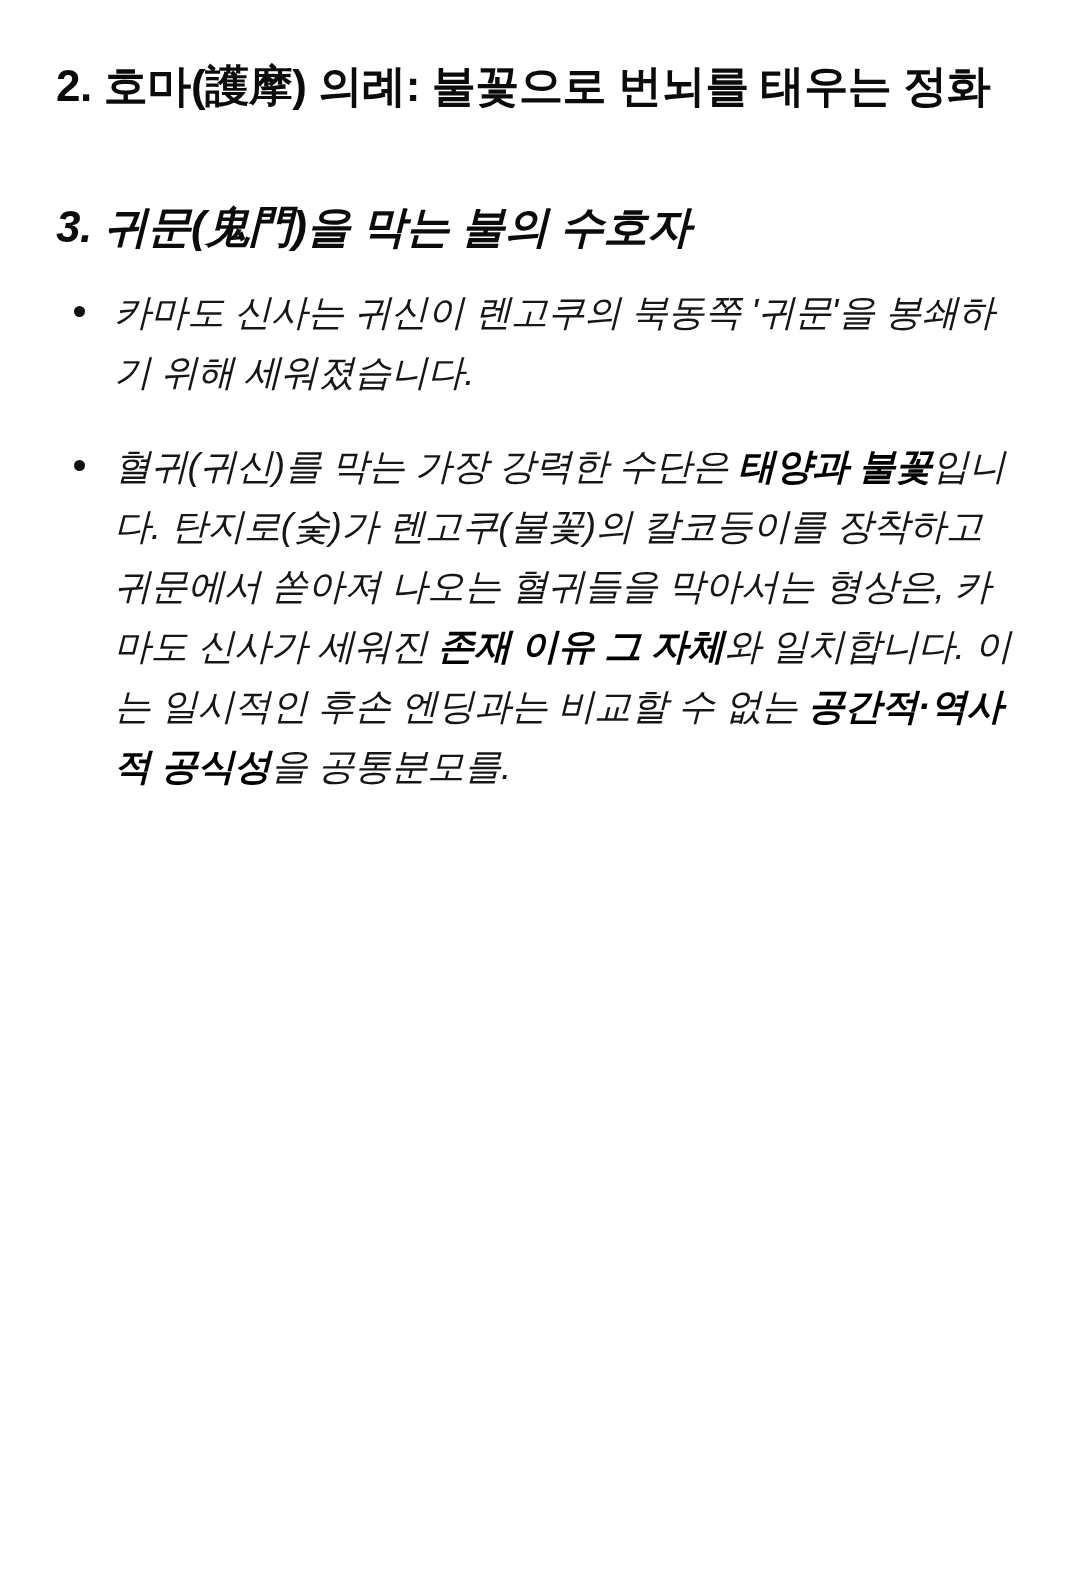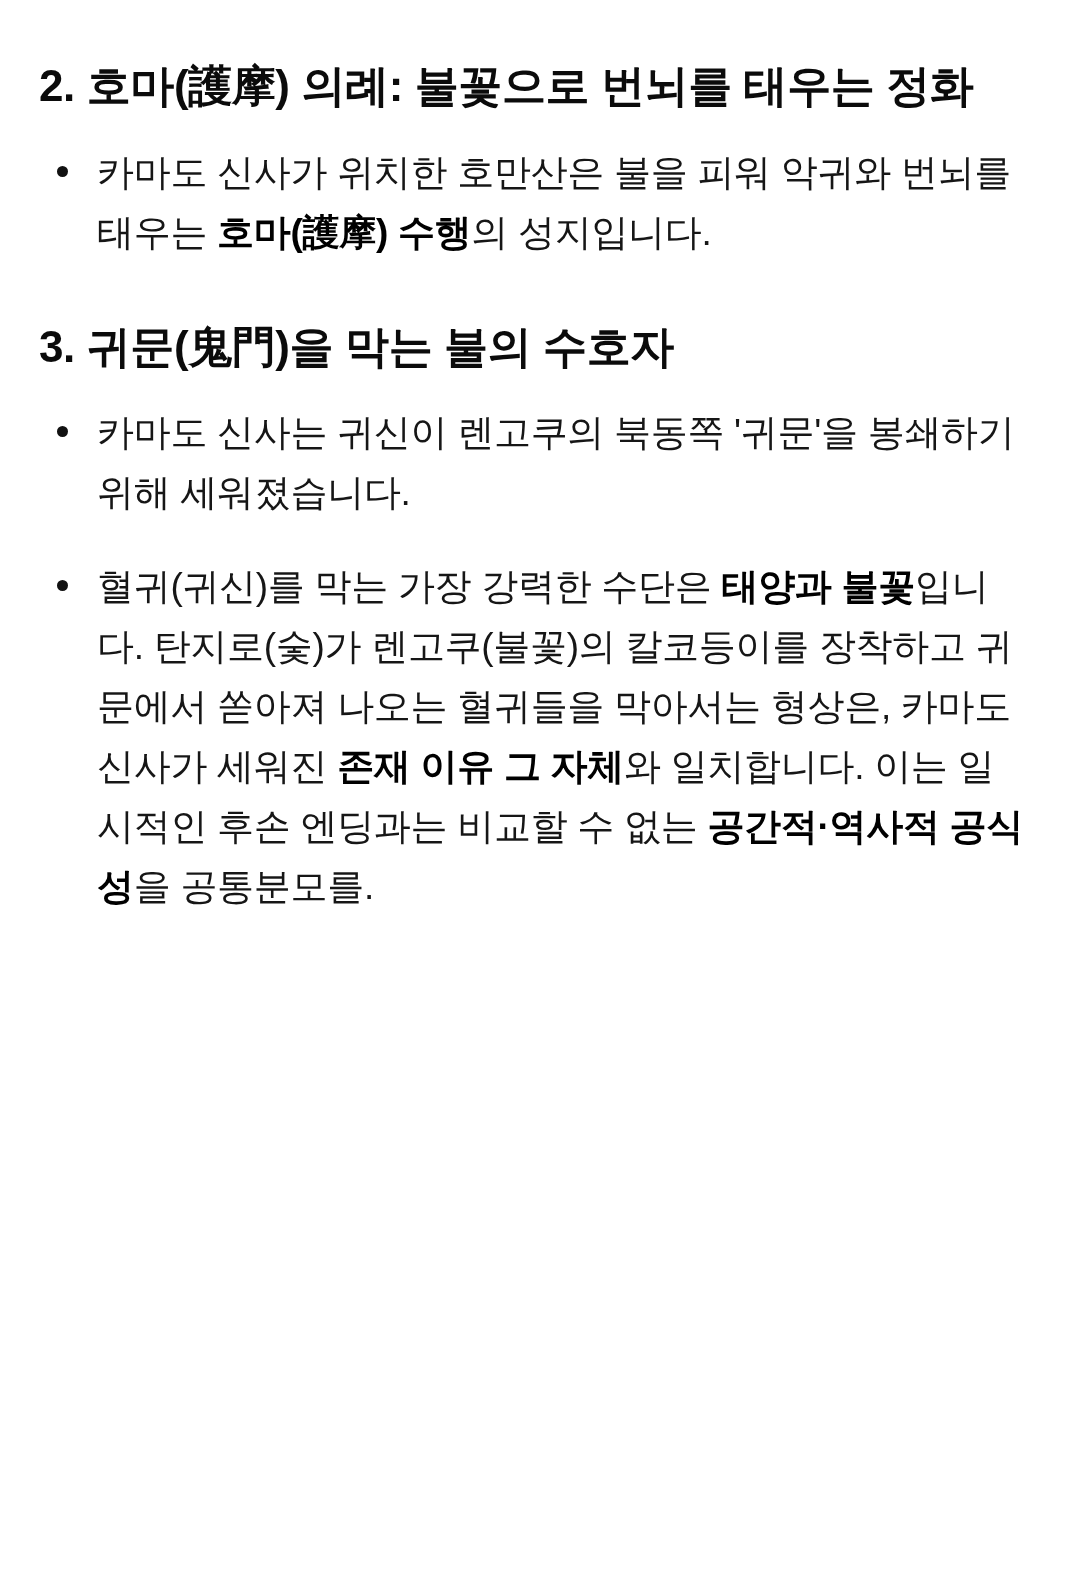--- a/index.html
+++ b/index.html
@@ -8,33 +8,34 @@
     background: #ffffff;
   }
   body {
     width: 1080px;
     min-height: 1592px;
     font-family: "Liberation Sans", "DejaVu Sans", sans-serif;
     color: #111111;
     -webkit-font-smoothing: antialiased;
   }
   .page {
-    padding: 56px 56px 40px 39px;
+    padding: 56px 56px 40px 56px;
     box-sizing: border-box;
   }
   h2.section-heading {
     font-size: 44px;
     line-height: 1.38;
     font-weight: 700;
     letter-spacing: -0.4px;
     margin: 0 0 26px 0;
     color: #0b0b0b;
   }
   .section + .section {
-    margin-top: 54px;
+    margin-top: 80px;
+    font-style: italic;
   }
   ul.bullets {
     list-style: none;
     margin: 0;
     padding: 0;
   }
   ul.bullets > li {
     position: relative;
     padding-left: 58px;
     margin: 0 0 34px 0;
@@ -65,24 +66,20 @@
   }
 </style>
 </head>
 <body>
 
 <div class="page">
   <div id="sections-root">
       <section class="section">
         <h2 class="section-heading">2. 호마(護摩) 의례: 불꽃으로 번뇌를 태우는 정화</h2>
         <ul class="bullets">
-          <li>
-            <span class="bullet-dot"></span>
-            <span class="para"><span>카마도 신사가 위치한 호만산은 불을 피워 악귀와 번뇌를 태우는 </span><b>호마(護摩) 수행</b><span>의 성지입니다.</span></span>
-          </li>
         </ul>
       </section>
       <section class="section">
         <h2 class="section-heading">3. 귀문(鬼門)을 막는 불의 수호자</h2>
         <ul class="bullets">
           <li>
             <span class="bullet-dot"></span>
             <span class="para"><span>카마도 신사는 귀신이 렌고쿠의 북동쪽 '귀문'을 봉쇄하기 위해 세워졌습니다.</span></span>
           </li>
           <li>

